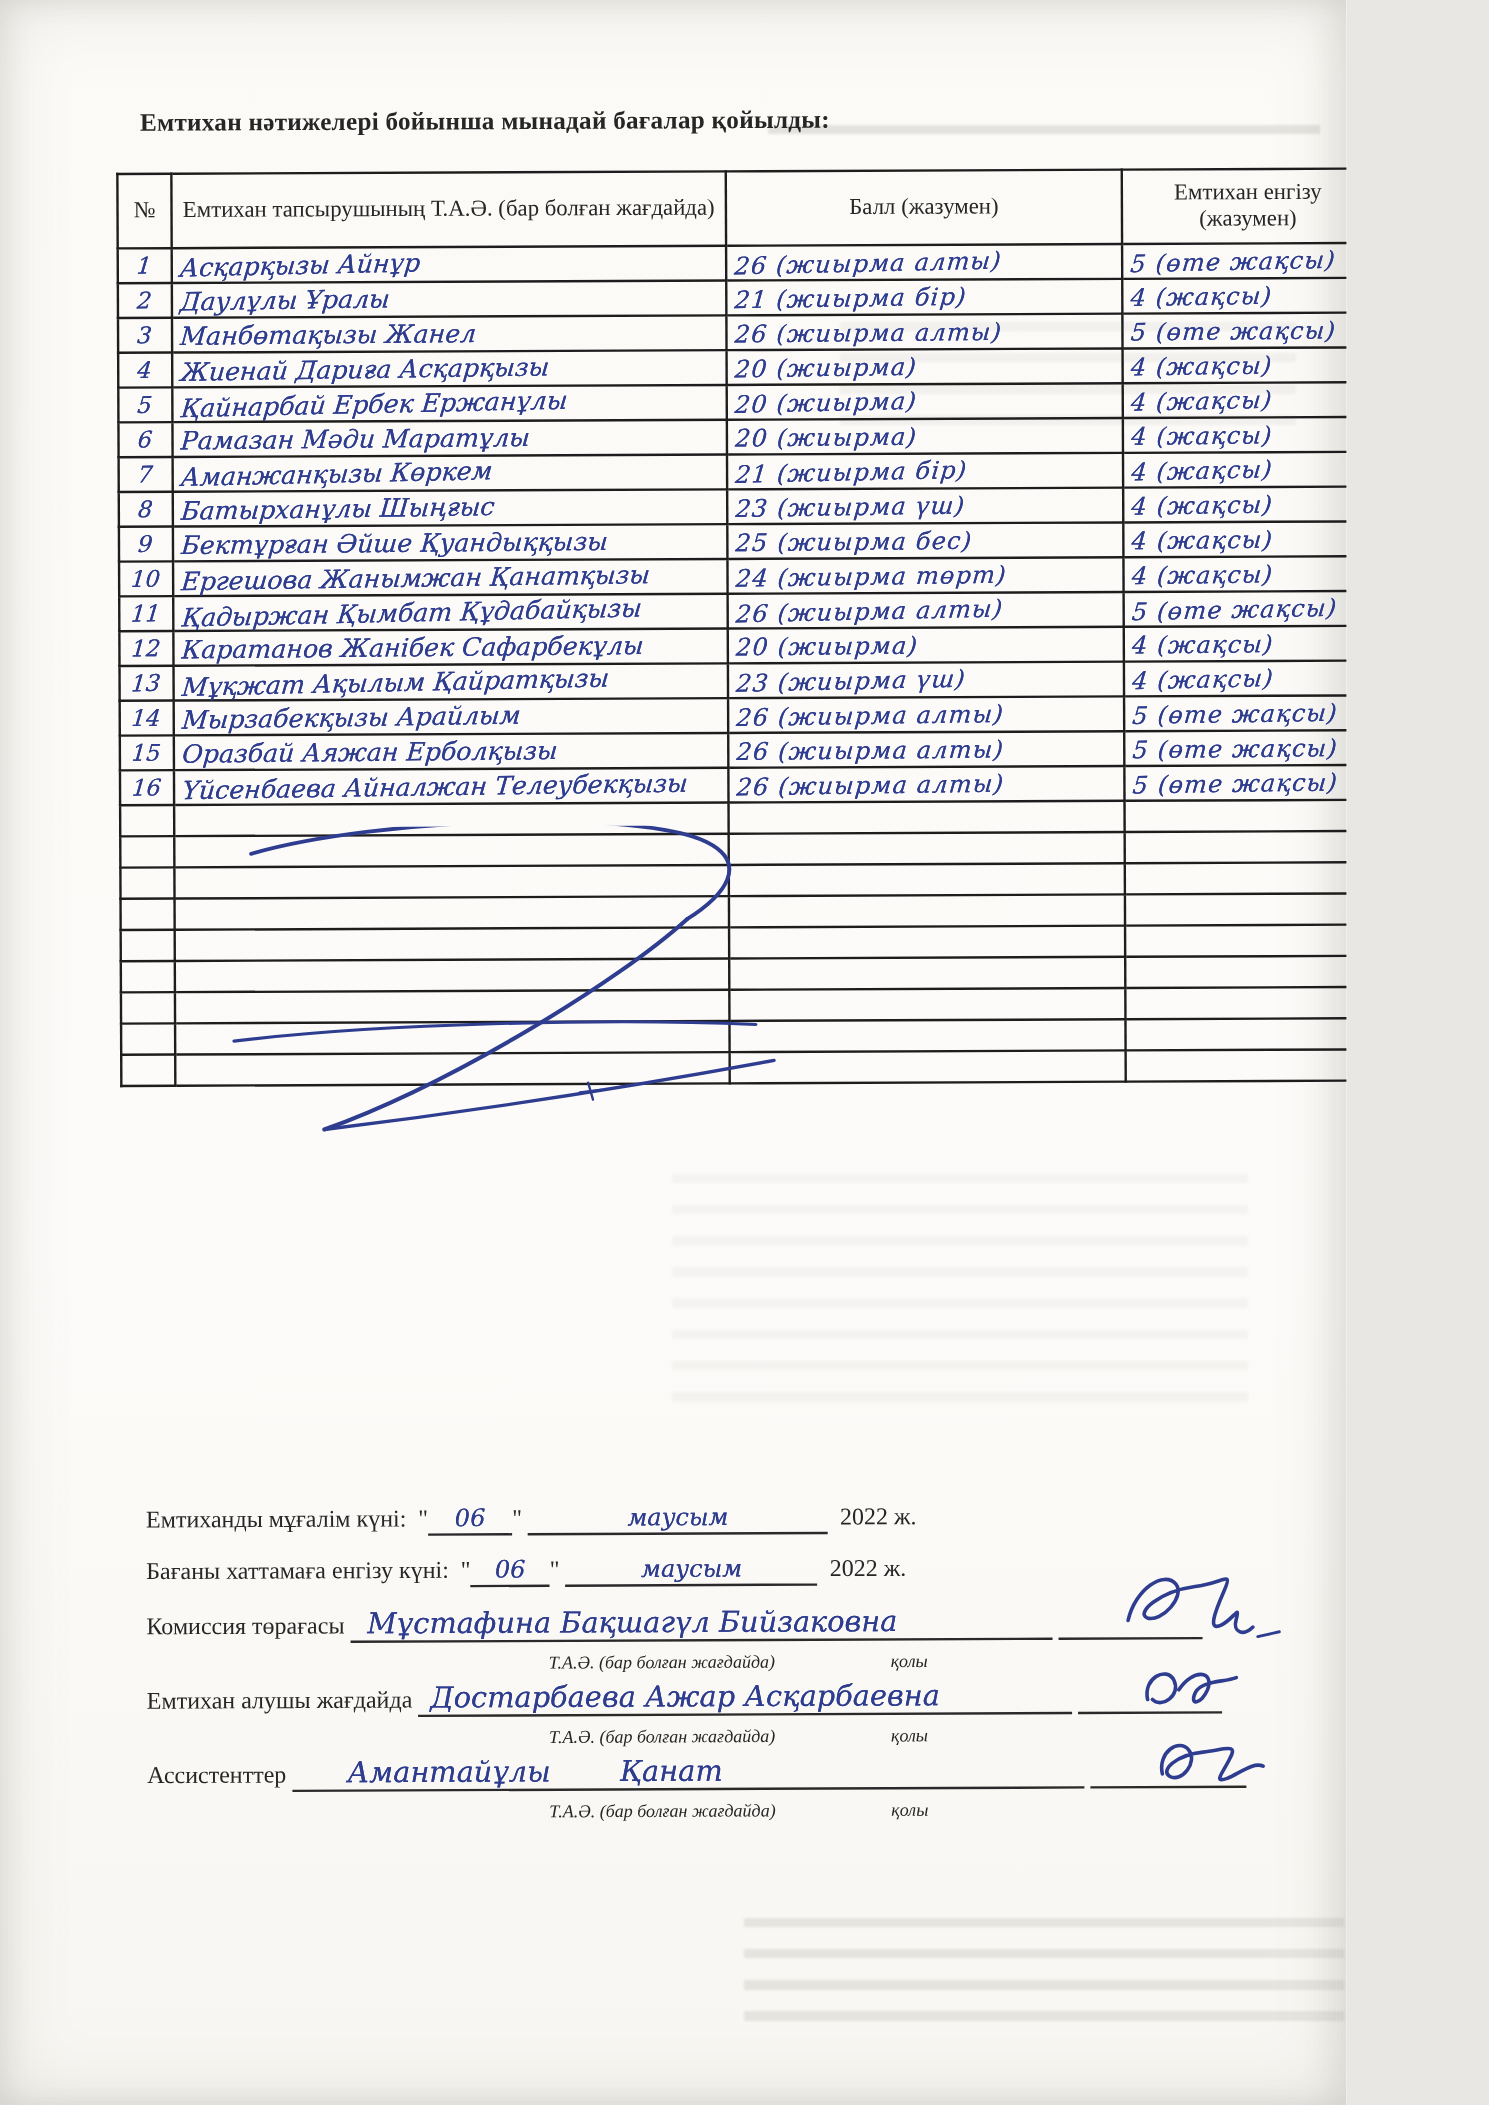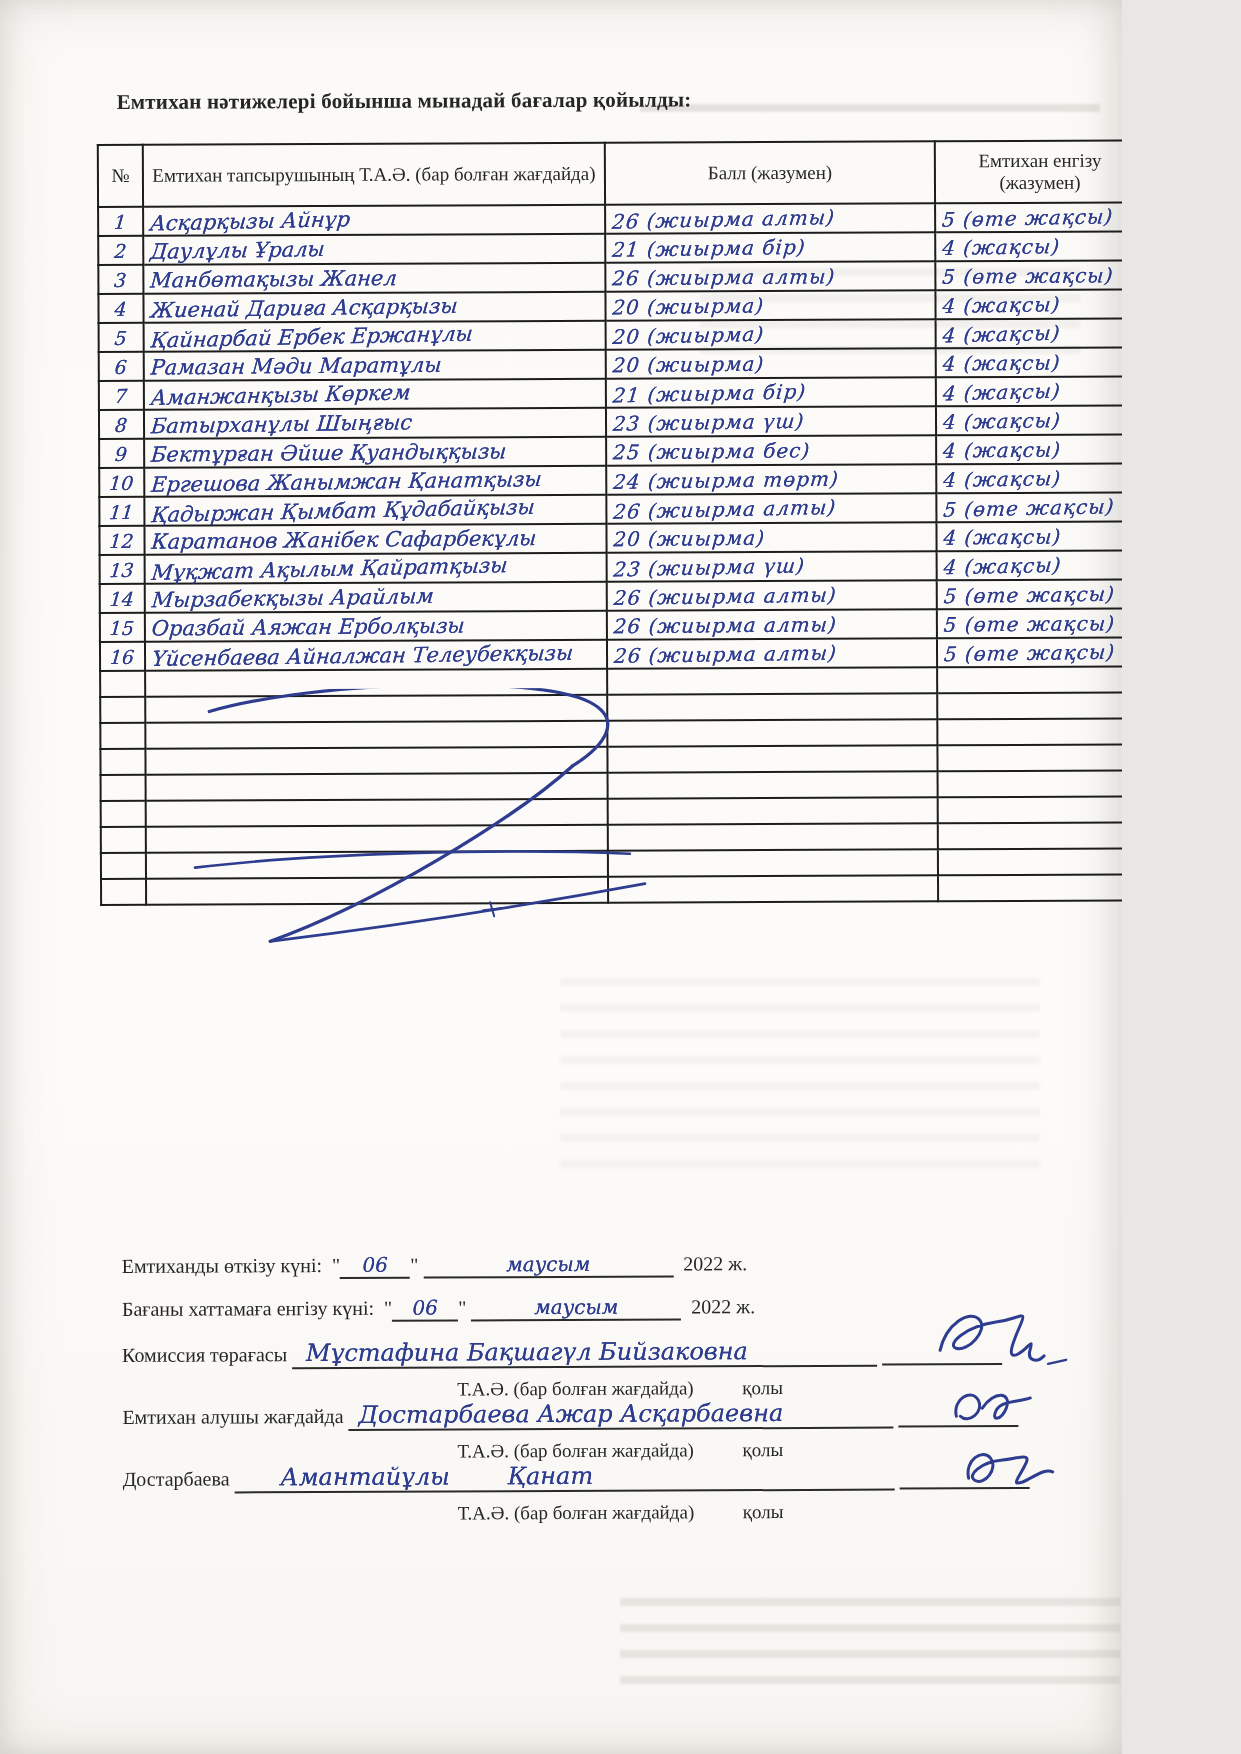--- a/index.html
+++ b/index.html
@@ -55,21 +55,21 @@
   tbody tr:nth-child(odd) td .hw { transform:rotate(-1deg) skewX(-7deg); }
   tbody tr:nth-child(3n) td .hw { transform:rotate(-.3deg) skewX(-5deg); }
 
   
   .zmark { position:absolute; left:175px; top:688px; pointer-events:none; }
   .zmark path { stroke:var(--ink); fill:none; stroke-linecap:round; }
 
   
   .f-line { position:absolute; color:var(--print); font-size:20px; white-space:nowrap; }
   .blank { display:inline-block; border-bottom:2px solid #2a2a2a; text-align:center; }
-  .sub { position:absolute; font-size:19px; color:var(--print); }
+  .sub { position:absolute; font-size:15px; color:var(--print);font-style:italic; }
   .sig { position:absolute; pointer-events:none; }
   .sig path { stroke:var(--ink); fill:none; stroke-linecap:round; }
 
   
   .ghost {
     position:absolute; opacity:.14; filter:blur(1.1px); pointer-events:none;
     background:repeating-linear-gradient(180deg, transparent 0 18px, #8a887f 18px 26px);
     transform:scaleX(-1);
   }
   .ghost.g1 { left:640px; top:86px;  width:460px; height:28px;  opacity:.20; }
@@ -261,21 +261,21 @@
 
     <svg class="zmark" width="500" height="265" viewBox="0 0 500 265">
       <path d="M35,22 C140,-8 360,-14 415,14 C450,32 430,58 398,78" stroke-width="3.2"></path>
       <path d="M398,78 C340,130 200,215 95,252" stroke-width="3.4"></path>
       <path d="M20,178 C140,164 330,160 455,166" stroke-width="2.6"></path>
       <path d="M95,252 C230,236 370,214 470,196" stroke-width="2.8"></path>
       <path d="M315,214 l4,14 m-11,-6 l18,-2" stroke-width="2"></path>
     </svg>
 
     <div class="f-line" style="left:120px; top:1252px;">
-      <span>Емтиханды өткізу күні:</span>
+      <span>Емтиханды мұғалім күні:</span>
       &nbsp;"<span class="blank" style="width:70px;"><span class="hw">06</span></span>"
       <span class="blank" style="width:250px;"><span class="hw">маусым</span></span>
       &nbsp;<span>2022 ж.</span>
     </div>
 
     <div class="f-line" style="left:120px; top:1295px;">
       <span>Бағаны хаттамаға енгізу күні:</span>
       &nbsp;"<span class="blank" style="width:66px;"><span class="hw">06</span></span>"
       <span class="blank" style="width:210px;"><span class="hw">маусым</span></span>
       &nbsp;<span>2022 ж.</span>
@@ -298,21 +298,21 @@
       <span class="blank" style="width:545px; text-align:left; padding-left:10px;"><span class="hw" style="font-size:24px;">Достарбаева Ажар Асқарбаевна</span></span>
       <span class="blank" style="width:120px;">&nbsp;</span>
     </div>
     <svg class="sig" style="left:940px; top:1382px;" width="110" height="56" viewBox="0 0 110 56">
       <path d="M14,36 C10,18 30,8 36,20 C42,32 26,44 18,36 M40,28 C52,10 70,12 64,28 C59,40 48,42 54,30 C60,20 78,22 88,18" stroke-width="3"></path>
     </svg>
     <div class="sub" style="left:455px; top:1440px;">Т.А.Ә. (бар болған жағдайда)</div>
     <div class="sub" style="left:740px; top:1440px;">қолы</div>
 
     <div class="f-line" style="left:120px; top:1462px;">
-      <span>Достарбаева</span>
+      <span>Ассистенттер</span>
       <span class="blank" style="width:660px; text-align:left; padding-left:46px;"><span class="hw" style="font-size:24px; word-spacing:50px;">Амантайұлы Қанат</span></span>
       <span class="blank" style="width:130px;">&nbsp;</span>
     </div>
     <svg class="sig" style="left:950px; top:1440px;" width="120" height="60" viewBox="0 0 120 60">
       <path d="M16,40 C12,22 30,10 38,20 C46,30 32,48 22,42 C14,37 28,24 50,22 C68,20 80,14 72,28 C66,40 58,48 70,44 C80,40 92,30 100,34" stroke-width="3"></path>
     </svg>
     <div class="sub" style="left:455px; top:1502px;">Т.А.Ә. (бар болған жағдайда)</div>
     <div class="sub" style="left:740px; top:1502px;">қолы</div>
   </div>
 </div>

